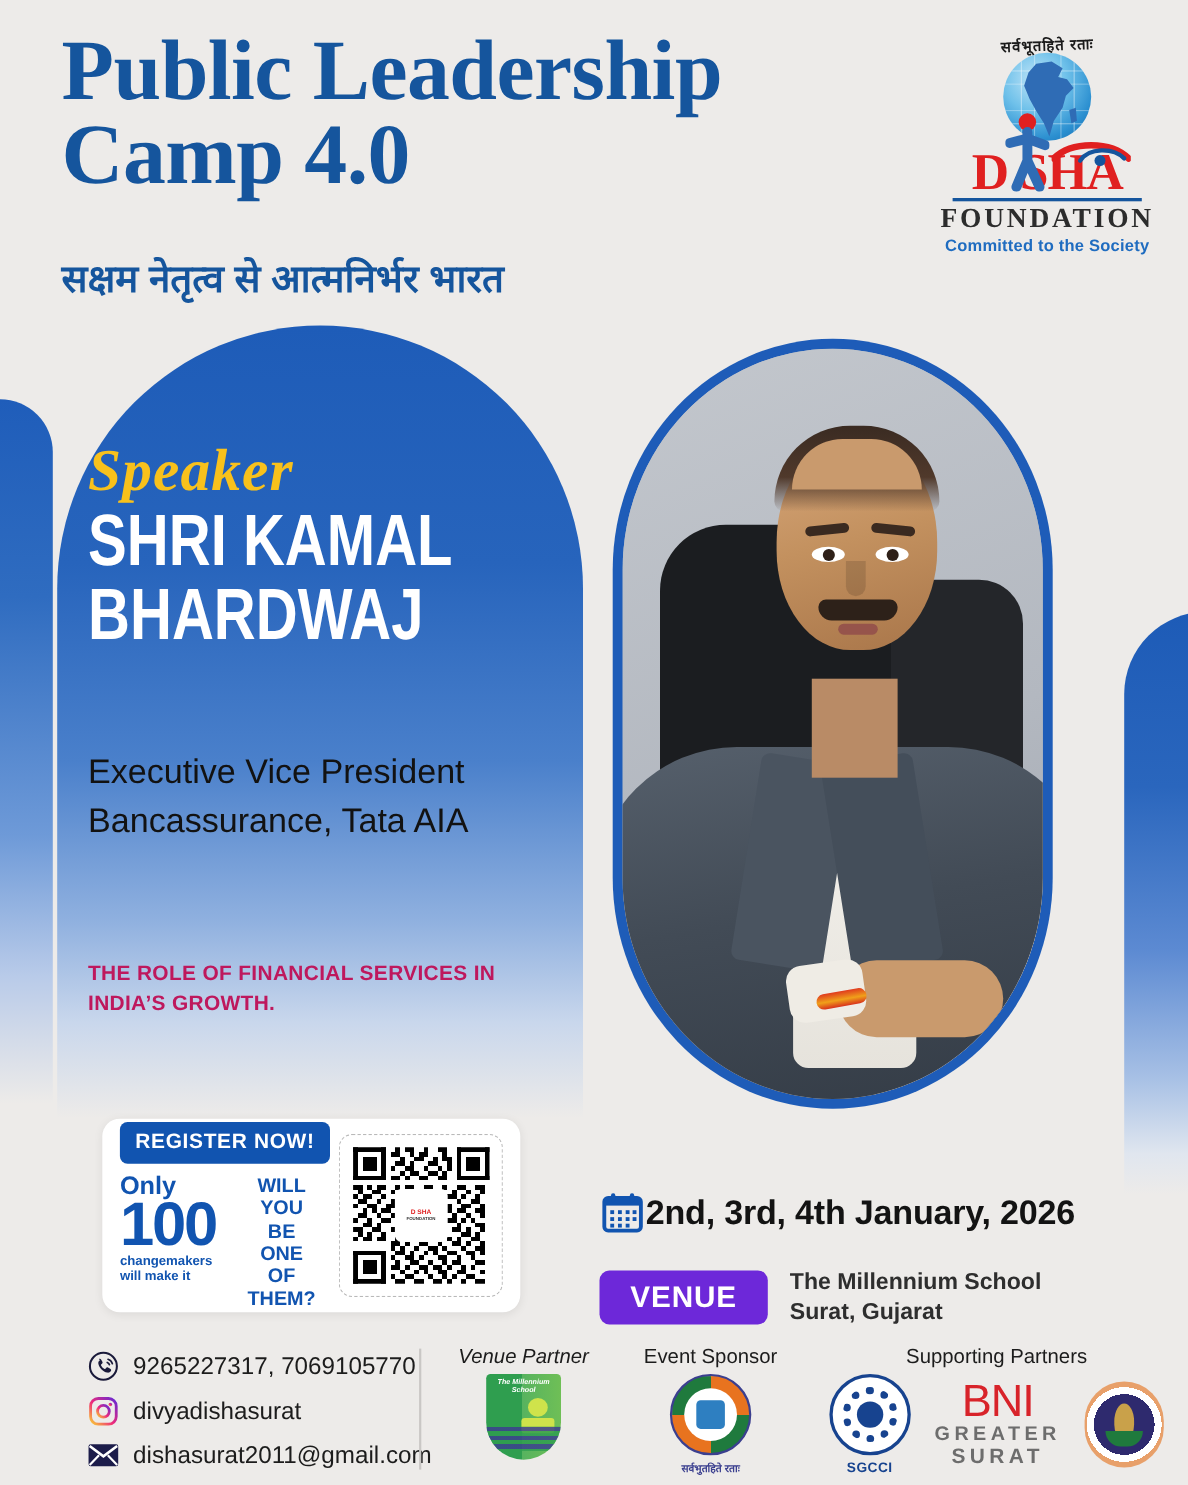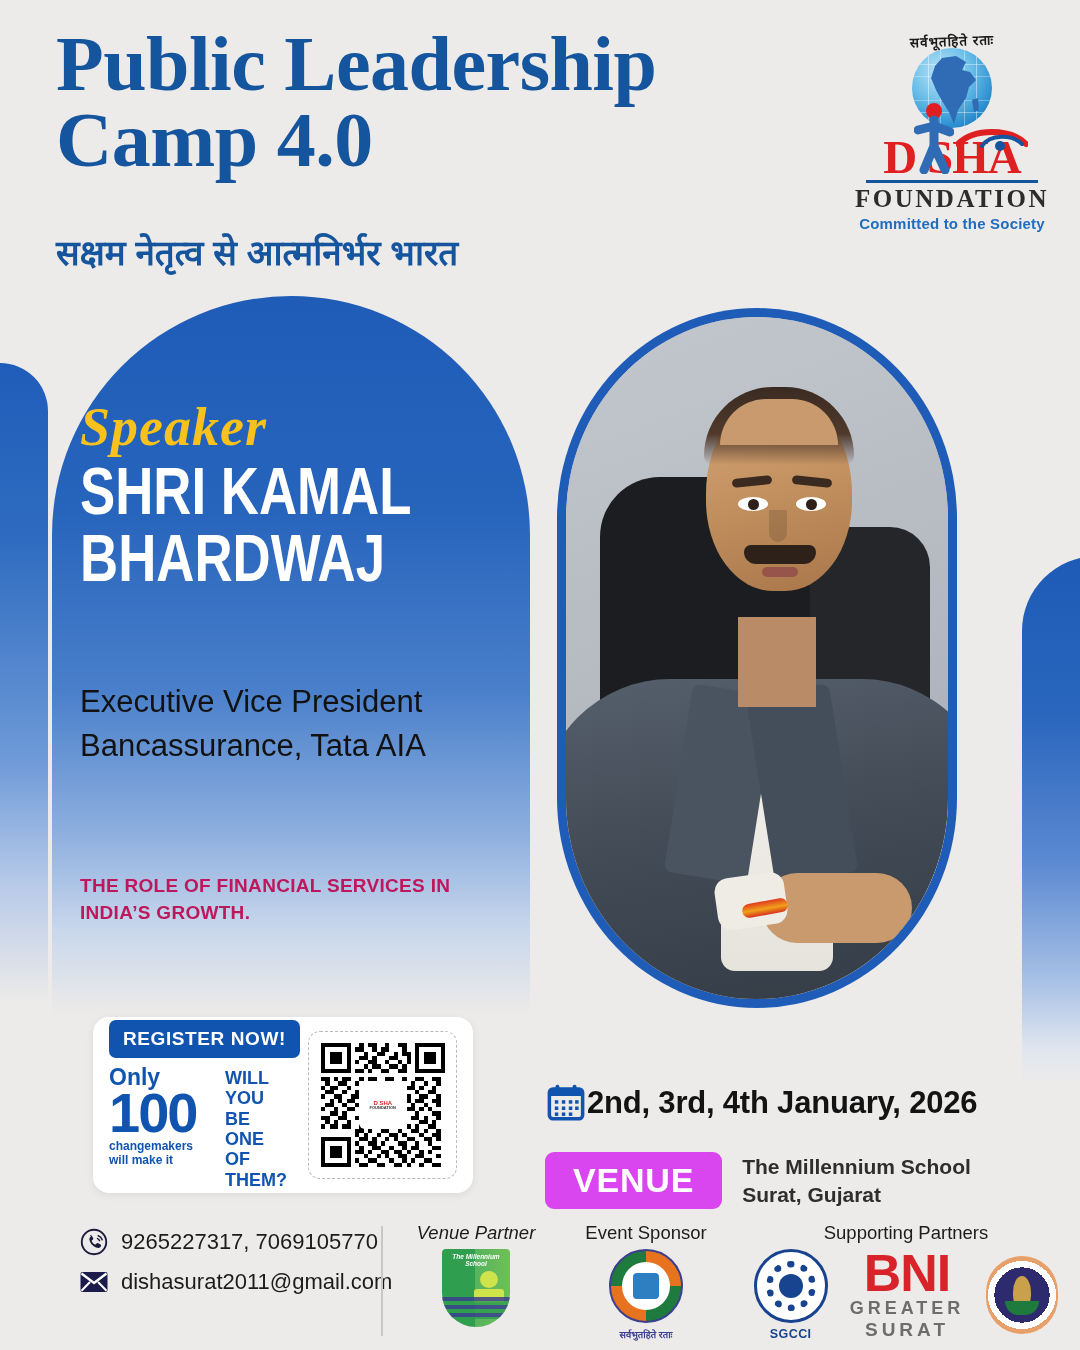--- a/index.html
+++ b/index.html
@@ -190,40 +190,40 @@
   .reg-left{ width:196px; }
   .reg-btn{
     display:inline-block; background:#1154b0; color:#fff; font-weight:700;
     font-size:19px; letter-spacing:0.6px; padding:8px 14px; border-radius:7px;
   }
   .reg-stats{ display:flex; align-items:flex-start; margin-top:8px; }
   .reg-count-col{ width:112px; }
   .reg-only{ font-weight:700; font-size:23px; color:#1154b0; line-height:1; }
   .reg-100{ font-weight:700; font-size:56px; color:#1154b0; line-height:0.86; letter-spacing:-2px; }
   .reg-change{ font-weight:700; font-size:12px; color:#1154b0; line-height:1.15; margin-top:3px; }
-  .reg-q{ font-weight:700; font-size:18px; color:#1154b0; line-height:1.13; margin-left:4px; margin-top:2px; }
+  .reg-q{ font-weight:700; font-size:18px; color:#1154b0; line-height:1.13; margin-left:4px; margin-top:2px;text-align:center; }
   .qr-box{
     width:152px; height:148px; margin-left:8px; border:1.6px dashed #b9b9b9;
     border-radius:12px; display:flex; align-items:center; justify-content:center; background:#fff;
   }
   .qr-canvas{ position:relative; width:124px; height:124px; }
   .qr-center{
     position:absolute; left:38px; top:38px; width:48px; height:48px; background:#fff;
     border-radius:6px; z-index:5; display:flex; flex-direction:column;
     align-items:center; justify-content:center; line-height:1;
   }
   .qr-c1{ font-size:6px; color:#e02020; font-weight:700; }
   .qr-c2{ font-size:4px; color:#333; font-weight:700; }
 
   
   .date-row{ position:absolute; left:545px; top:1082px; display:flex; align-items:center; z-index:6; }
   .date-text{ font-size:31px; font-weight:700; color:#131313; letter-spacing:-0.2px; }
   .venue-row{ position:absolute; left:545px; top:1152px; display:flex; align-items:center; z-index:6; }
   .venue-badge{
-    background:#d946ef; color:#fff; font-weight:700; font-size:34px; letter-spacing:0.8px;
+    background:#6d28d9; color:#fff; font-weight:700; font-size:27px; letter-spacing:0.8px;
     padding:9px 28px; border-radius:9px;
   }
   .venue-text{ margin-left:20px; font-size:21px; font-weight:700; color:#2e2e2e; line-height:1.3; }
 
   
   .contacts{ position:absolute; left:80px; top:1228px; z-index:6; }
   .c-row{ display:flex; align-items:center; margin-bottom:13px; }
   .c-text{ font-size:22px; color:#1c1c1c; margin-left:13px; }
   .divider{ position:absolute; left:381px; top:1226px; width:2px; height:110px; background:#c9c7c5; z-index:6; }
 
@@ -260,21 +260,21 @@
 
   .sgcci{ background:#ffffff; border:3px solid #17438f; }
   .sgcci:after{
     content:""; position:absolute; inset:9px; border-radius:50%;
     border:7px dotted #17438f;
   }
   .sgcci-core{ position:absolute; inset:22px; border-radius:50%; background:#17438f; z-index:3; }
   .sgcci-label{ font-size:12.5px; font-weight:700; color:#17438f; margin-top:4px; letter-spacing:.4px; }
 
   .bni{ text-align:center; }
-  .bni-mark{ font-weight:700; font-size:52px; color:#d8232a; letter-spacing:-1px; line-height:0.95; }
+  .bni-mark{ font-weight:400; font-size:41px; color:#d8232a; letter-spacing:-1px; line-height:0.95; }
   .bni-g{ font-size:18px; color:#6d6d6d; letter-spacing:4px; font-weight:700; }
   .bni-s{ font-size:19px; color:#6d6d6d; letter-spacing:4px; font-weight:700; line-height:1.15; }
 
   .emblem{ width:72px; height:78px; border-radius:50%/46%; position:relative;
     background:radial-gradient(circle,#2e2a6e 0 52%, #ffffff 52% 64%, #e8a06a 64% 100%); }
   .emblem-bird{ position:absolute; left:50%; top:20px; transform:translateX(-50%);
     width:18px; height:32px; border-radius:50% 50% 40% 40%; background:#c9a14a; }
   .emblem-base{ position:absolute; left:50%; bottom:19px; transform:translateX(-50%);
     width:34px; height:14px; border-radius:0 0 18px 18px; background:#1f7a3d; }
 </style>
@@ -643,20 +643,35 @@
   <div class="contacts">
     <div class="c-row">
       <svg width="28" height="28" viewBox="0 0 24 24">
         <circle cx="12" cy="12" r="10.5" fill="none" stroke="#1a1a3a" stroke-width="1.6"></circle>
         <path d="M8.4 6.4c.8-.5 1.5-.3 1.9.5l.9 1.7c.3.6.2 1-.3 1.4l-.7.6c-.2.2-.2.4-.1.7.5 1.2 1.6 2.3 2.8 2.8.3.1.5.1.7-.1l.6-.7c.4-.5.8-.6 1.4-.3l1.7.9c.8.4 1 1.1.5 1.9-.6 1-1.7 1.5-2.9 1.2-3.2-.8-6-3.6-6.8-6.8-.3-1.2.2-2.3 1.3-2.8z" fill="#1a1a3a"></path>
         <path d="M15.6 6.6c1.6.5 2.9 1.8 3.4 3.4M15 9.1c.8.3 1.4.9 1.7 1.7" stroke="#1a1a3a" stroke-width="1.3" fill="none" stroke-linecap="round"></path>
       </svg>
       <div class="c-text">9265227317, 7069105770</div>
     </div>
     <div class="c-row">
+      <svg width="28" height="28" viewBox="0 0 24 24">
+        <defs>
+          <linearGradient id="ig" x1="0" y1="1" x2="1" y2="0">
+            <stop offset="0%" stop-color="#f9ce34"></stop>
+              <stop offset="45%" stop-color="#ee2a7b"></stop>
+            <stop offset="100%" stop-color="#6228d7"></stop>
+          </linearGradient>
+        </defs>
+        <rect x="2" y="2" width="20" height="20" rx="6" fill="none" stroke="url(#ig)" stroke-width="2.2"></rect>
+        <circle cx="12" cy="12" r="4.6" fill="none" stroke="url(#ig)" stroke-width="2.2"></circle>
+        <circle cx="17.4" cy="6.7" r="1.4" fill="url(#ig)"></circle>
+      </svg>
+      <div class="c-text">divyadishasurat</div>
+    </div>
+    <div class="c-row">
       <svg width="28" height="22" viewBox="0 0 28 22">
         <rect x="0.5" y="1" width="27" height="20" rx="2" fill="#1c1c4a"></rect>
         <path d="M1.5 2.5 L14 12 L26.5 2.5" stroke="#fff" stroke-width="2.4" fill="none"></path>
         <path d="M1.5 19.8 L10 11 M26.5 19.8 L18 11" stroke="#fff" stroke-width="2" fill="none"></path>
       </svg>
       <div class="c-text">dishasurat2011@gmail.com</div>
     </div>
   </div>
 
   <div class="divider"></div>

